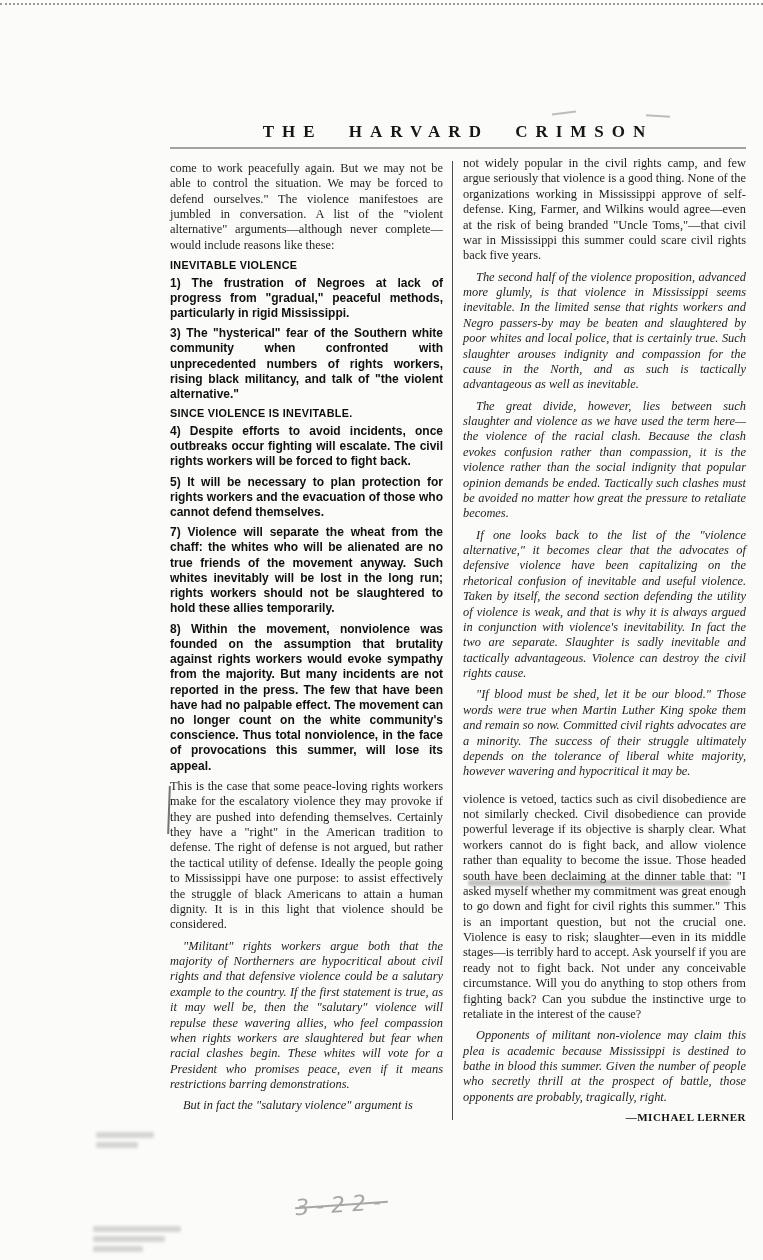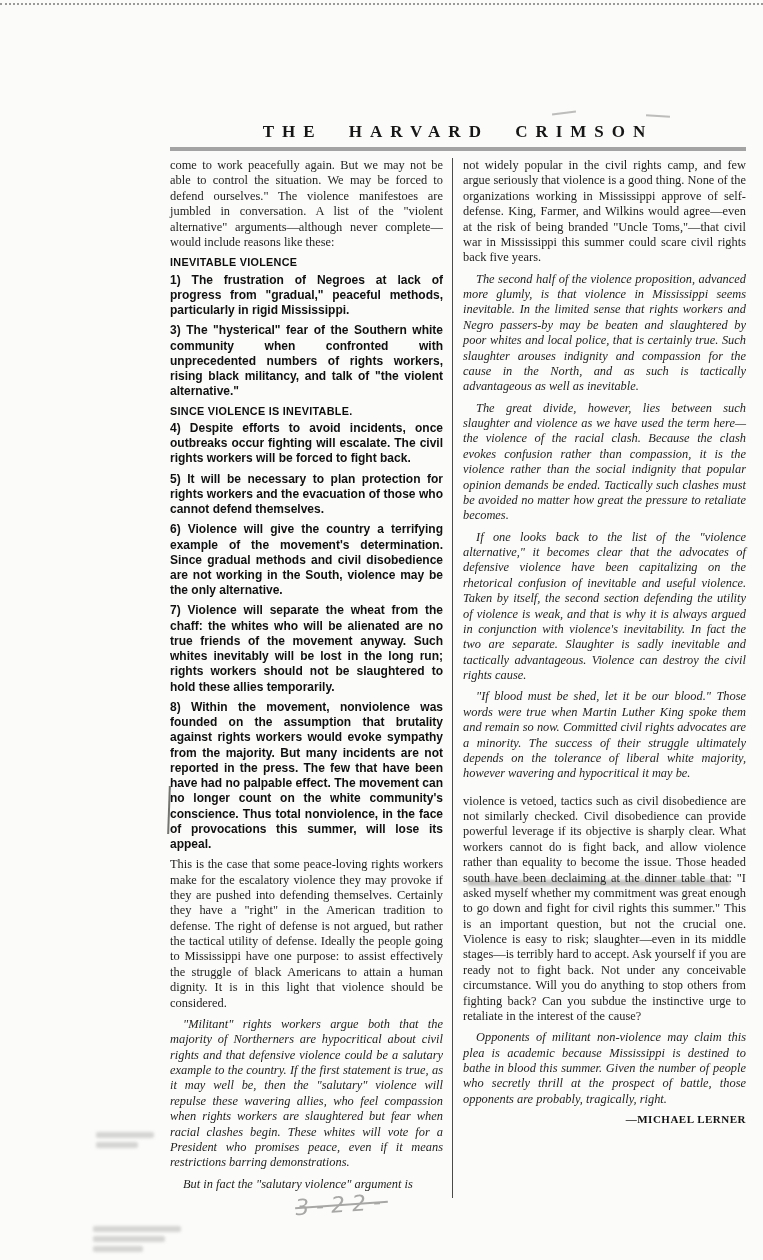--- a/index.html
+++ b/index.html
@@ -22,23 +22,23 @@
   .s2 { left:646px; top:115px; transform:rotate(4deg); }
   .sheet { position:absolute; left:170px; top:122px; width:576px; }
   .masthead {
     text-align:center;
     font-weight:bold;
     font-size:17px;
     letter-spacing:8px;
     word-spacing:14px;
     color:#161616;
     padding-bottom:5px;
-    border-bottom:4px solid #a3a3a3;
+    border-bottom:2px solid #a3a3a3;
   }
-  .columns { display:flex; align-items:flex-start; margin-top:7px; }
+  .columns { display:flex; align-items:center; margin-top:7px; }
   .col { text-align:justify; font-size:12.4px; line-height:1.24; color:#1e1e1e; }
   .col.left  { width:283px; padding-right:9px; border-right:1.5px solid #4a4a48; }
   .col.right { width:293px; padding-left:10px; }
   p.body { margin-bottom:6px; }
   p.indent { text-indent:13px;font-style:italic; }
   p.seam { margin-top:12px; }
   .list-head {
     font-family:"Liberation Sans", sans-serif;
     font-size:10.8px; font-weight:bold; color:#0e0e0e;
     letter-spacing:.3px; margin:3px 0 3px;
@@ -87,21 +87,20 @@
   <div class="columns">
 
     <div class="col left">
       <p class="body">come to work peacefully again. But we may not be able to control the situation. We may be forced to defend ourselves." The violence manifestoes are jumbled in conversation. A list of the "violent alternative" arguments—although never complete—would include reasons like these:</p>
       <h3 class="list-head">INEVITABLE VIOLENCE</h3>
       <p class="list-item">1) The frustration of Negroes at lack of progress from "gradual," peaceful methods, particularly in rigid Mississippi.</p>
       <p class="list-item">3) The "hysterical" fear of the Southern white community when confronted with unprecedented numbers of rights workers, rising black militancy, and talk of "the violent alternative."</p>
       <h3 class="list-head">SINCE VIOLENCE IS INEVITABLE.</h3>
       <p class="list-item">4) Despite efforts to avoid incidents, once outbreaks occur fighting will escalate. The civil rights workers will be forced to fight back.</p>
       <p class="list-item">5) It will be necessary to plan protection for rights workers and the evacuation of those who cannot defend themselves.</p>
-      <p class="list-item">6) Violence will give the country a terrifying example of the movement's determination. Since gradual methods and civil disobedience are not working in the South, violence may be the only alternative.</p>
       <p class="list-item">7) Violence will separate the wheat from the chaff: the whites who will be alienated are no true friends of the movement anyway. Such whites inevitably will be lost in the long run; rights workers should not be slaughtered to hold these allies temporarily.</p>
       <p class="list-item">8) Within the movement, nonviolence was founded on the assumption that brutality against rights workers would evoke sympathy from the majority. But many incidents are not reported in the press. The few that have been have had no palpable effect. The movement can no longer count on the white community's conscience. Thus total nonviolence, in the face of provocations this summer, will lose its appeal.</p>
       <p class="body">This is the case that some peace-loving rights workers make for the escalatory violence they may provoke if they are pushed into defending themselves. Certainly they have a "right" in the American tradition to defense. The right of defense is not argued, but rather the tactical utility of defense. Ideally the people going to Mississippi have one purpose: to assist effectively the struggle of black Americans to attain a human dignity. It is in this light that violence should be considered.</p>
       <p class="body indent">"Militant" rights workers argue both that the majority of Northerners are hypocritical about civil rights and that defensive violence could be a salutary example to the country. If the first statement is true, as it may well be, then the "salutary" violence will repulse these wavering allies, who feel compassion when rights workers are slaughtered but fear when racial clashes begin. These whites will vote for a President who promises peace, even if it means restrictions barring demonstrations.</p>
       <p class="body indent">But in fact the "salutary violence" argument is</p>
     </div>
 
     <div class="col right">
       <p class="body">not widely popular in the civil rights camp, and few argue seriously that violence is a good thing. None of the organizations working in Mississippi approve of self-defense. King, Farmer, and Wilkins would agree—even at the risk of being branded "Uncle Toms,"—that civil war in Mississippi this summer could scare civil rights back five years.</p>
       <p class="body indent">The second half of the violence proposition, advanced more glumly, is that violence in Mississippi seems inevitable. In the limited sense that rights workers and Negro passers-by may be beaten and slaughtered by poor whites and local police, that is certainly true. Such slaughter arouses indignity and compassion for the cause in the North, and as such is tactically advantageous as well as inevitable.</p>

